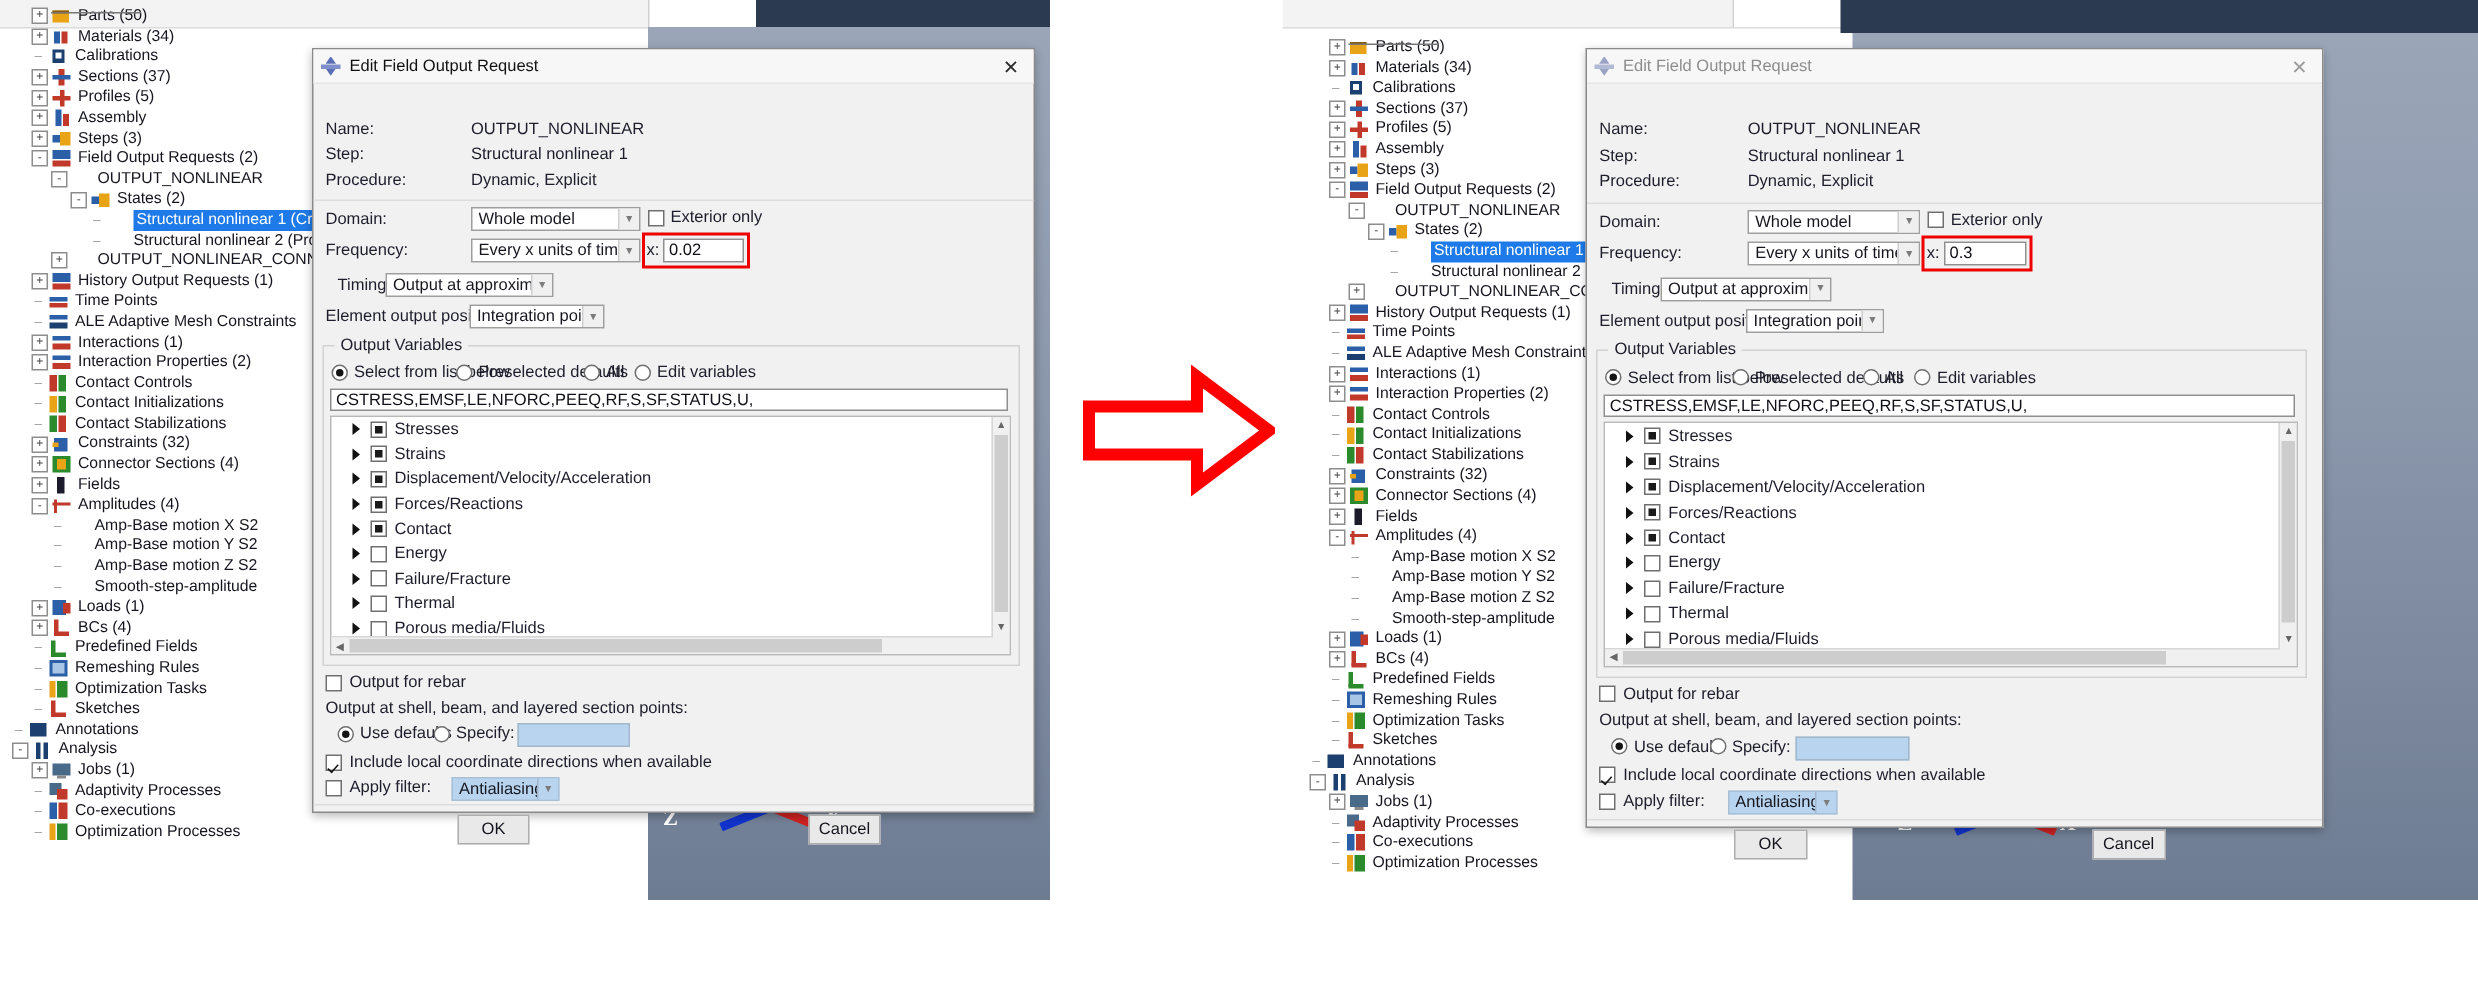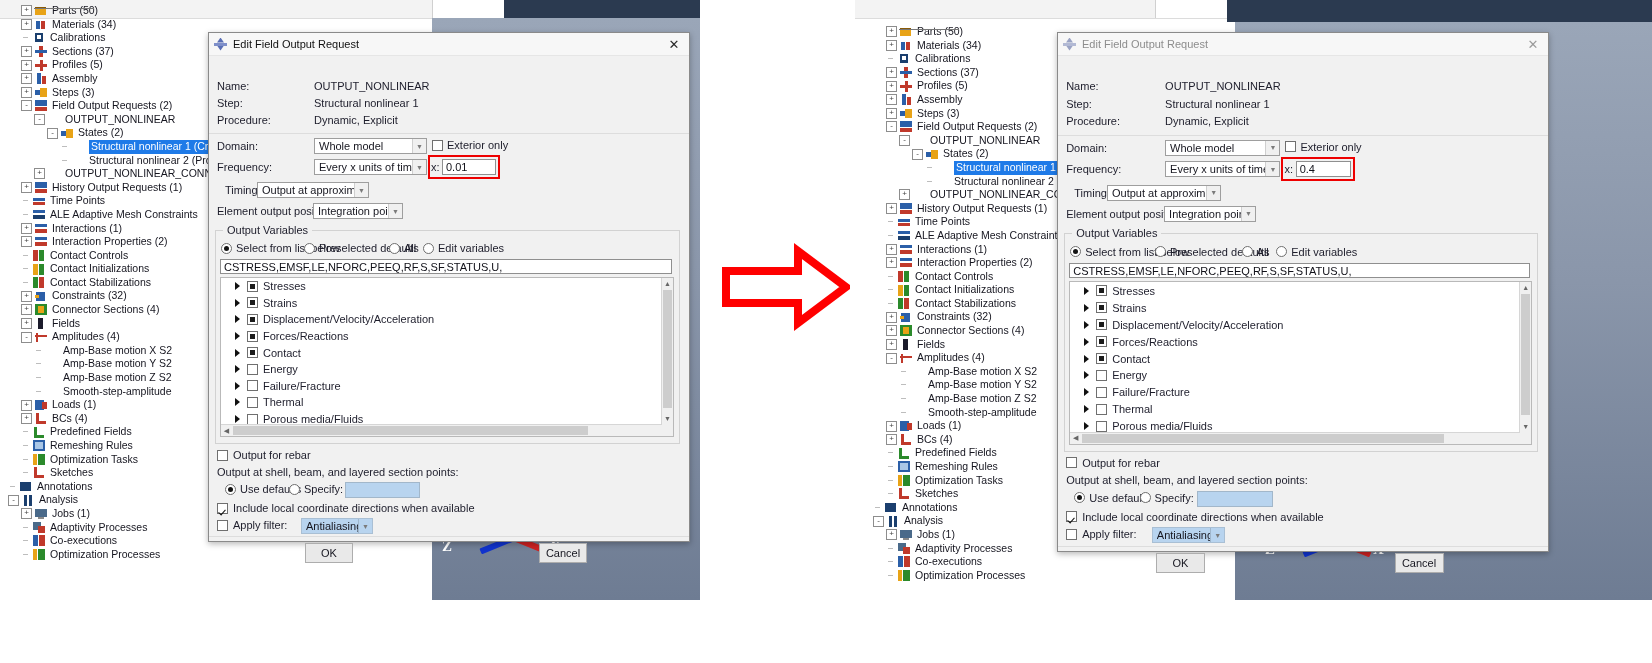--- a/index.html
+++ b/index.html
@@ -510,21 +510,21 @@
         <div class="row" style="position: absolute; left: 223px; top: 83px;">
           <span class="cb"></span>
           <span style="margin-left: 4px;">Exterior only</span>
         </div>
         <div class="lab" style="position: absolute; left: 8px; top: 105px;">Frequency:</div>
         <div class="combo" style="position: absolute; left: 105px; top: 103px; width: 113px;">
           <span class="cv">Every x units of time</span>
           <span class="arw">▼</span>
         </div>
         <div class="lab" style="position: absolute; left: 222px; top: 105px;">x:</div>
-        <div class="txt" style="position: absolute; left: 233px; top: 103px; width: 54px;">0.01</div>
+        <div class="txt" style="position: absolute; left: 233px; top: 103px; width: 54px;">0.02</div>
         <div class="redbox" style="left: 219px; top: 99px; width: 72px; height: 24px;"></div>
         <div class="lab" style="position: absolute; left: 16px; top: 128px;">Timing:</div>
         <div class="combo" style="position: absolute; left: 48px; top: 126px; width: 112px;">
           <span class="cv">Output at approximate times</span>
           <span class="arw">▼</span>
         </div>
         <div class="lab" style="position: absolute; left: 8px; top: 149px;">Element output position:</div>
         <div class="combo" style="position: absolute; left: 104px; top: 147px; width: 90px;">
           <span class="cv">Integration points</span>
           <span class="arw">▼</span>
@@ -1033,21 +1033,21 @@
         <div class="row" style="position: absolute; left: 227.46px; top: 84.66px;">
           <span class="cb"></span>
           <span style="margin-left: 4px;">Exterior only</span>
         </div>
         <div class="lab" style="position: absolute; left: 8.16px; top: 107.1px;">Frequency:</div>
         <div class="combo" style="position: absolute; left: 107.1px; top: 105.06px; width: 115.26px;">
           <span class="cv">Every x units of time</span>
           <span class="arw">▼</span>
         </div>
         <div class="lab" style="position: absolute; left: 226.44px; top: 107.1px;">x:</div>
-        <div class="txt" style="position: absolute; left: 237.66px; top: 105.06px; width: 55.08px;">0.4</div>
+        <div class="txt" style="position: absolute; left: 237.66px; top: 105.06px; width: 55.08px;">0.3</div>
         <div class="redbox" style="left: 223.38px; top: 100.98px; width: 73.44px; height: 24.48px;"></div>
         <div class="lab" style="position: absolute; left: 16.32px; top: 130.56px;">Timing:</div>
         <div class="combo" style="position: absolute; left: 48.96px; top: 128.52px; width: 114.24px;">
           <span class="cv">Output at approximate times</span>
           <span class="arw">▼</span>
         </div>
         <div class="lab" style="position: absolute; left: 8.16px; top: 151.98px;">Element output position:</div>
         <div class="combo" style="position: absolute; left: 106.08px; top: 149.94px; width: 91.8px;">
           <span class="cv">Integration points</span>
           <span class="arw">▼</span>

